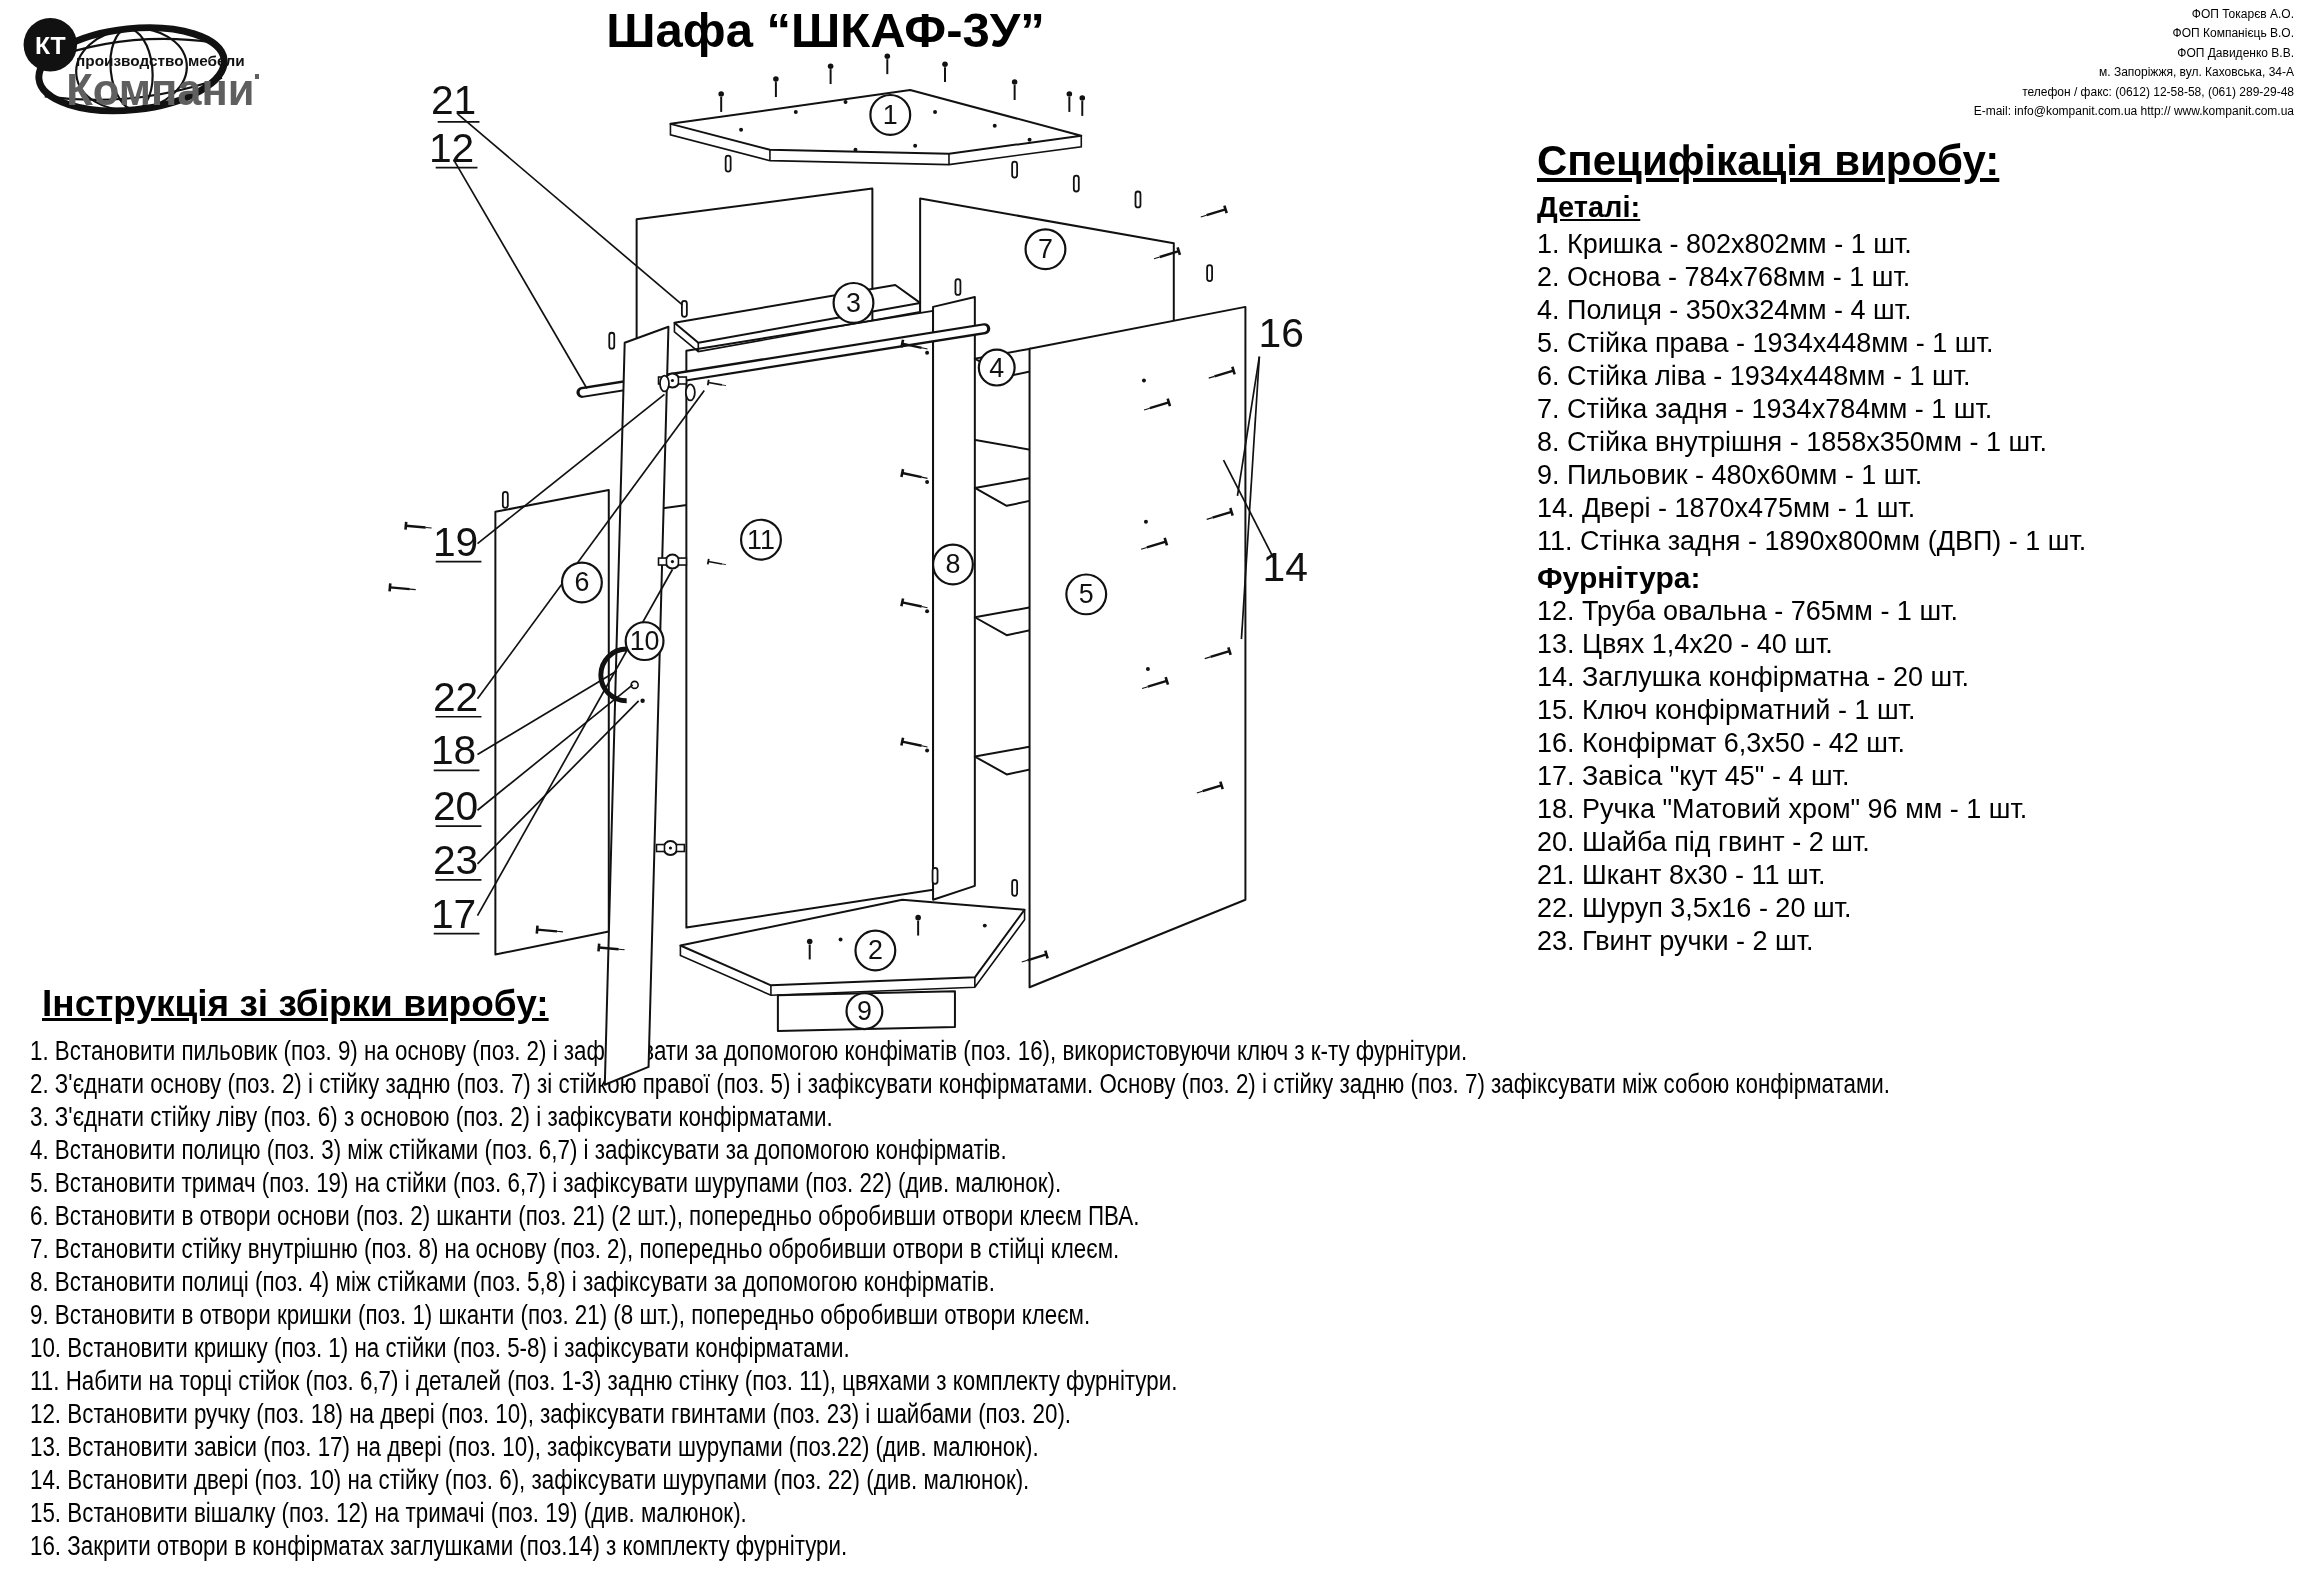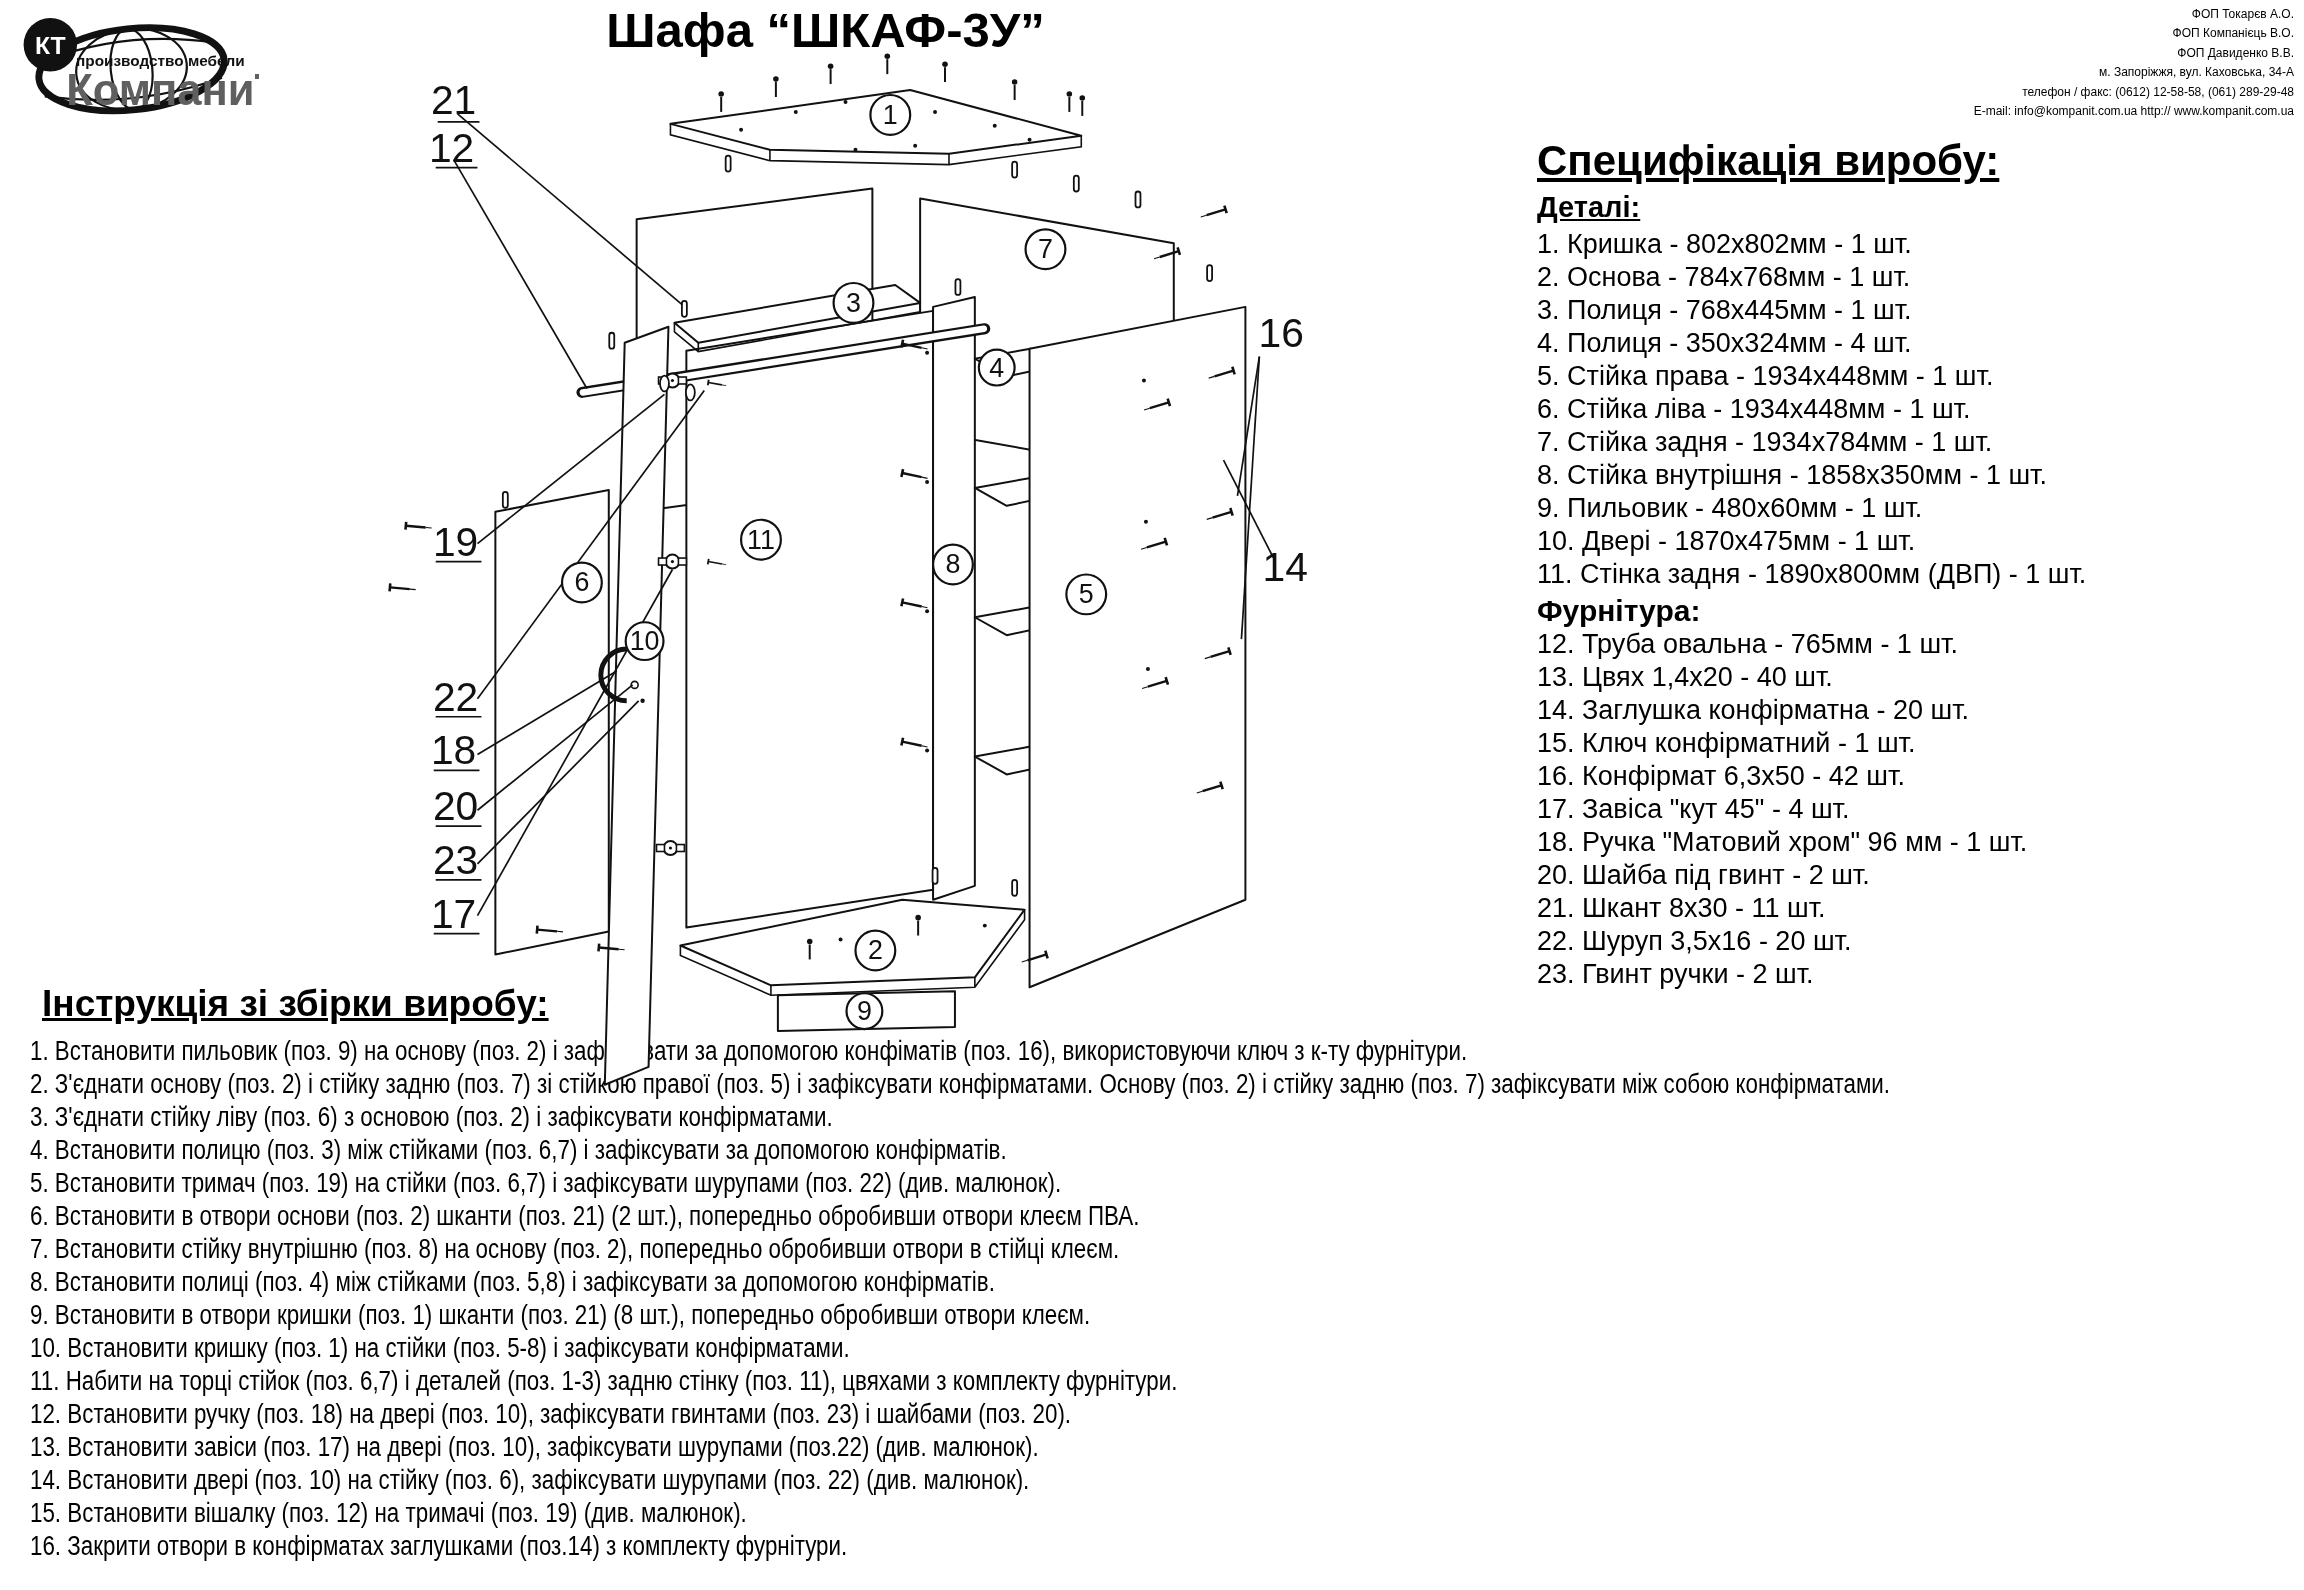--- a/index.html
+++ b/index.html
@@ -83,28 +83,27 @@
     <div>E-mail: info@kompanit.com.ua http:// www.kompanit.com.ua</div>
   </div>
 
 <div class="spec">
   <div class="spec-heading">Специфікація виробу:</div>
   <div class="spec-sub">Деталі:</div>
   <div class="spec-list">
 
   <div>1. Кришка - 802х802мм - 1 шт.</div>
       <div>2. Основа - 784х768мм - 1 шт.</div>
-      <div>3. Полиця - 768х445мм - 1 шт.</div>
       <div>4. Полиця - 350х324мм - 4 шт.</div>
       <div>5. Стійка права - 1934х448мм - 1 шт.</div>
       <div>6. Стійка ліва - 1934х448мм - 1 шт.</div>
       <div>7. Стійка задня - 1934х784мм - 1 шт.</div>
       <div>8. Стійка внутрішня - 1858х350мм - 1 шт.</div>
       <div>9.  Пильовик - 480х60мм - 1 шт.</div>
-      <div>10. Двері - 1870х475мм - 1 шт.</div>
+      <div>14. Двері - 1870х475мм - 1 шт.</div>
       <div>11. Стінка задня - 1890х800мм (ДВП) - 1 шт.</div>
     </div>
   <div class="spec-sub2">Фурнітура:</div>
   <div class="spec-list">
 
   <div>12. Труба овальна - 765мм - 1 шт.</div>
       <div>13. Цвях 1,4х20 - 40 шт.</div>
       <div>14. Заглушка конфірматна - 20 шт.</div>
       <div>15. Ключ конфірматний - 1 шт.</div>
       <div>16. Конфірмат 6,3х50 - 42 шт.</div>

